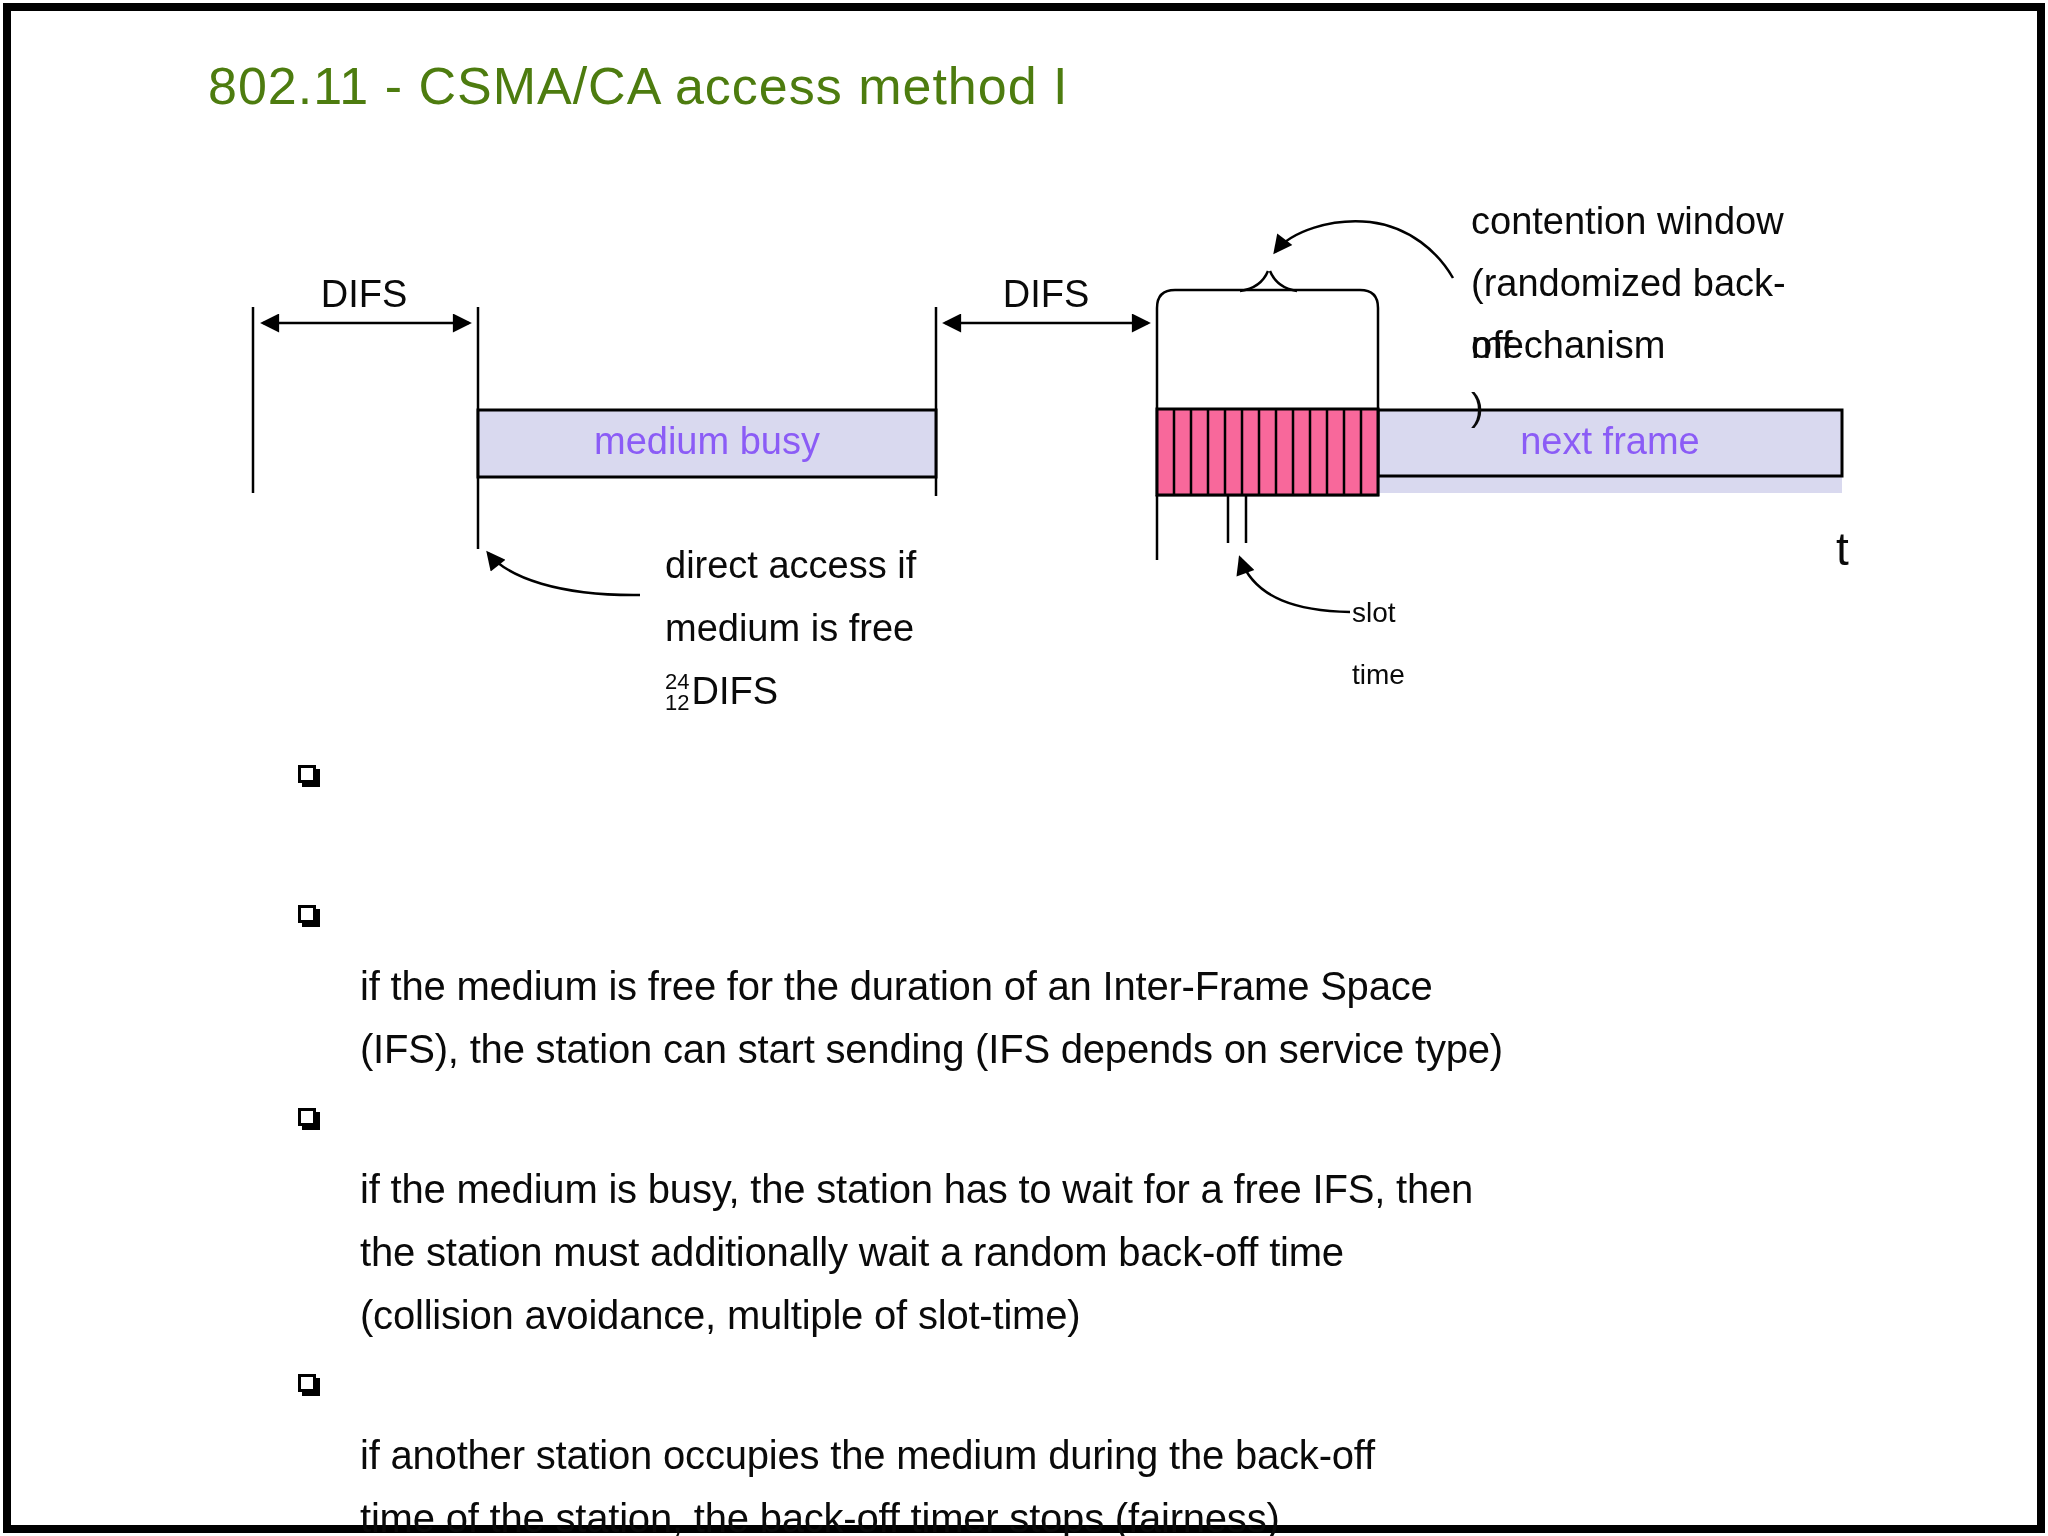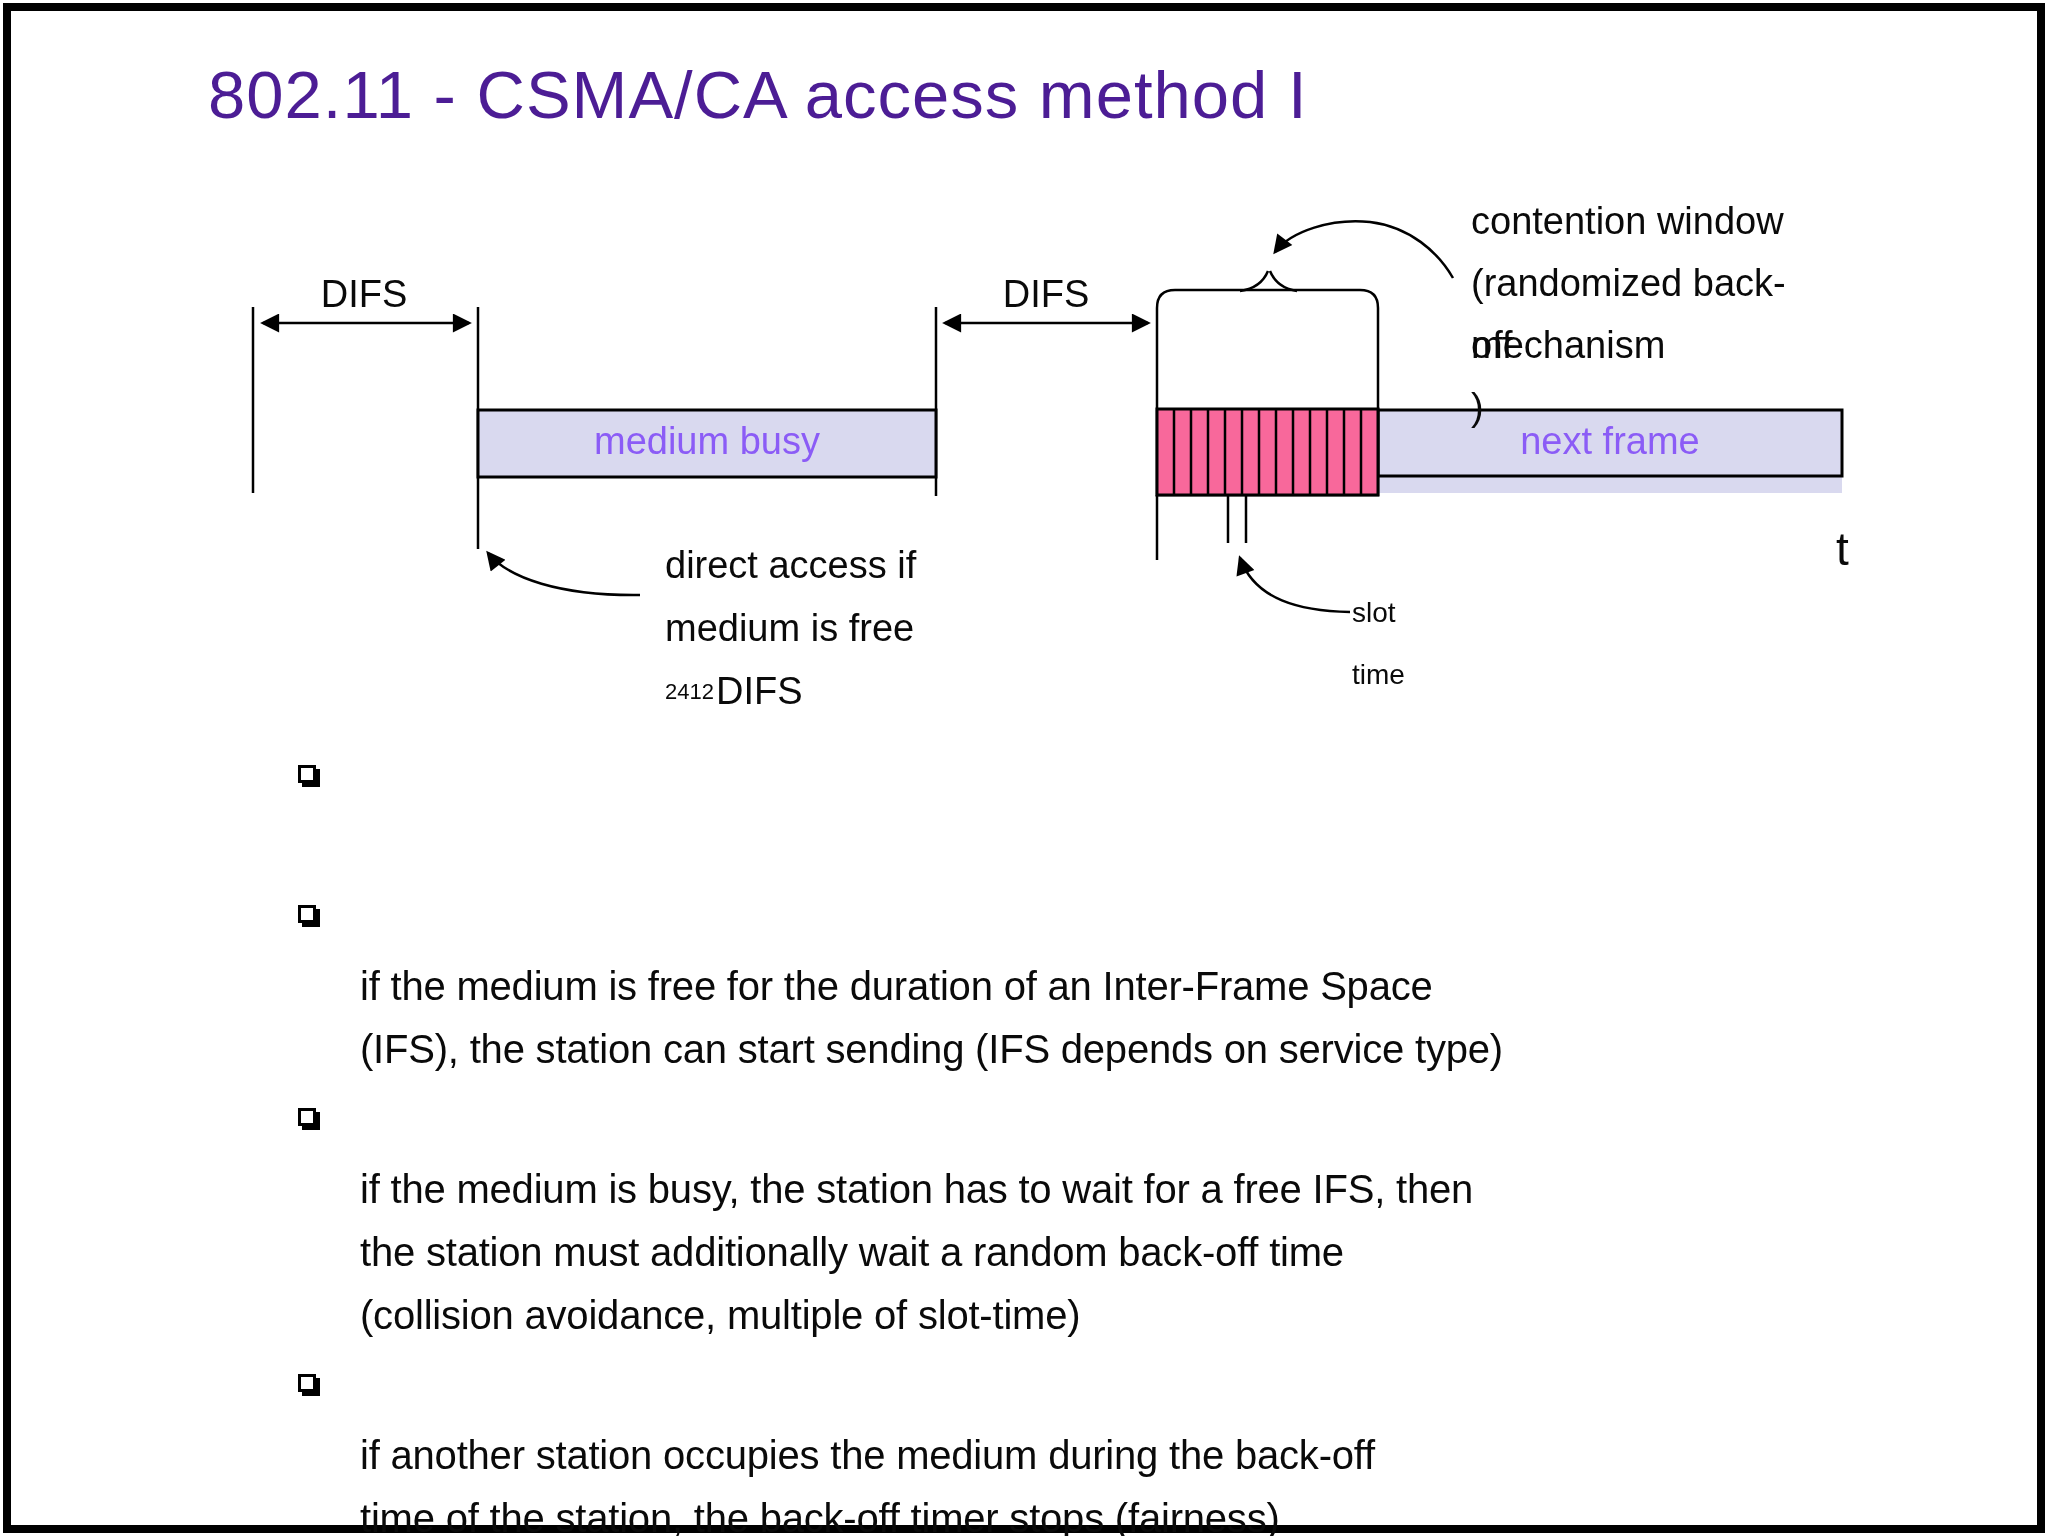--- a/index.html
+++ b/index.html
@@ -7,38 +7,38 @@
   body { font-family: "Liberation Sans", sans-serif; color: #0a0a0a; position: relative; }
 
   .slide-frame {
     position: absolute; inset: 3px;
     border: 8px solid #000;
     background: #fff;
   }
 
   .slide-title {
     position: absolute; left: 208px; top: 56px;
-    font-size: 67px; letter-spacing: 1px; color: #4c1d95;
+    font-size: 52px; letter-spacing: 1px; color: #4d7c0f;
     white-space: nowrap;
   }
 
   .diagram-svg { position: absolute; left: 0; top: 0; width: 2048px; height: 1536px; }
 
   .dlabel { position: absolute; font-size: 38px; line-height: 1.1; color: #0a0a0a; white-space: pre; }
   .centered { transform: translateX(-50%); }
 
   .box-label { position: absolute; font-size: 38px; text-align: center; color: #8b5cf6; }
 
   .cw-text { position: absolute; left: 1471px; top: 190px; font-size: 38px; line-height: 62px; }
   .cw-line3 { position: relative; height: 62px; }
   .cw-line3 span { position: absolute; left: 0; top: 0; line-height: 62px; }
 
   .da-text { position: absolute; left: 638px; top: 534px; font-size: 38px; line-height: 63px; margin-left: 27px; }
   .da-difs-line { display: flex; align-items: center; height: 63px; }
-  .frac { display: inline-flex; flex-direction: row; font-size: 22px; line-height: 21px; margin-right: 2px; }
+  .frac { display: inline-flex; flex-direction: column; font-size: 22px; line-height: 21px; margin-right: 2px; }
 
   .slot-text { position: absolute; left: 1352px; top: 582px; font-size: 28px; line-height: 62px; }
 
   .t-label { position: absolute; left: 1836px; top: 522px; font-size: 46px; }
 
   .bullets { position: absolute; left: 296px; top: 752px; width: 1500px; list-style: none; }
   .bullet-item { position: relative; padding-left: 64px; margin-bottom: 14px; font-size: 40px; line-height: 63px; white-space: pre-line; letter-spacing: -0.2px; }
   .bullet-marker {
     position: absolute; left: 2px; top: 13px;
     width: 18px; height: 18px;

